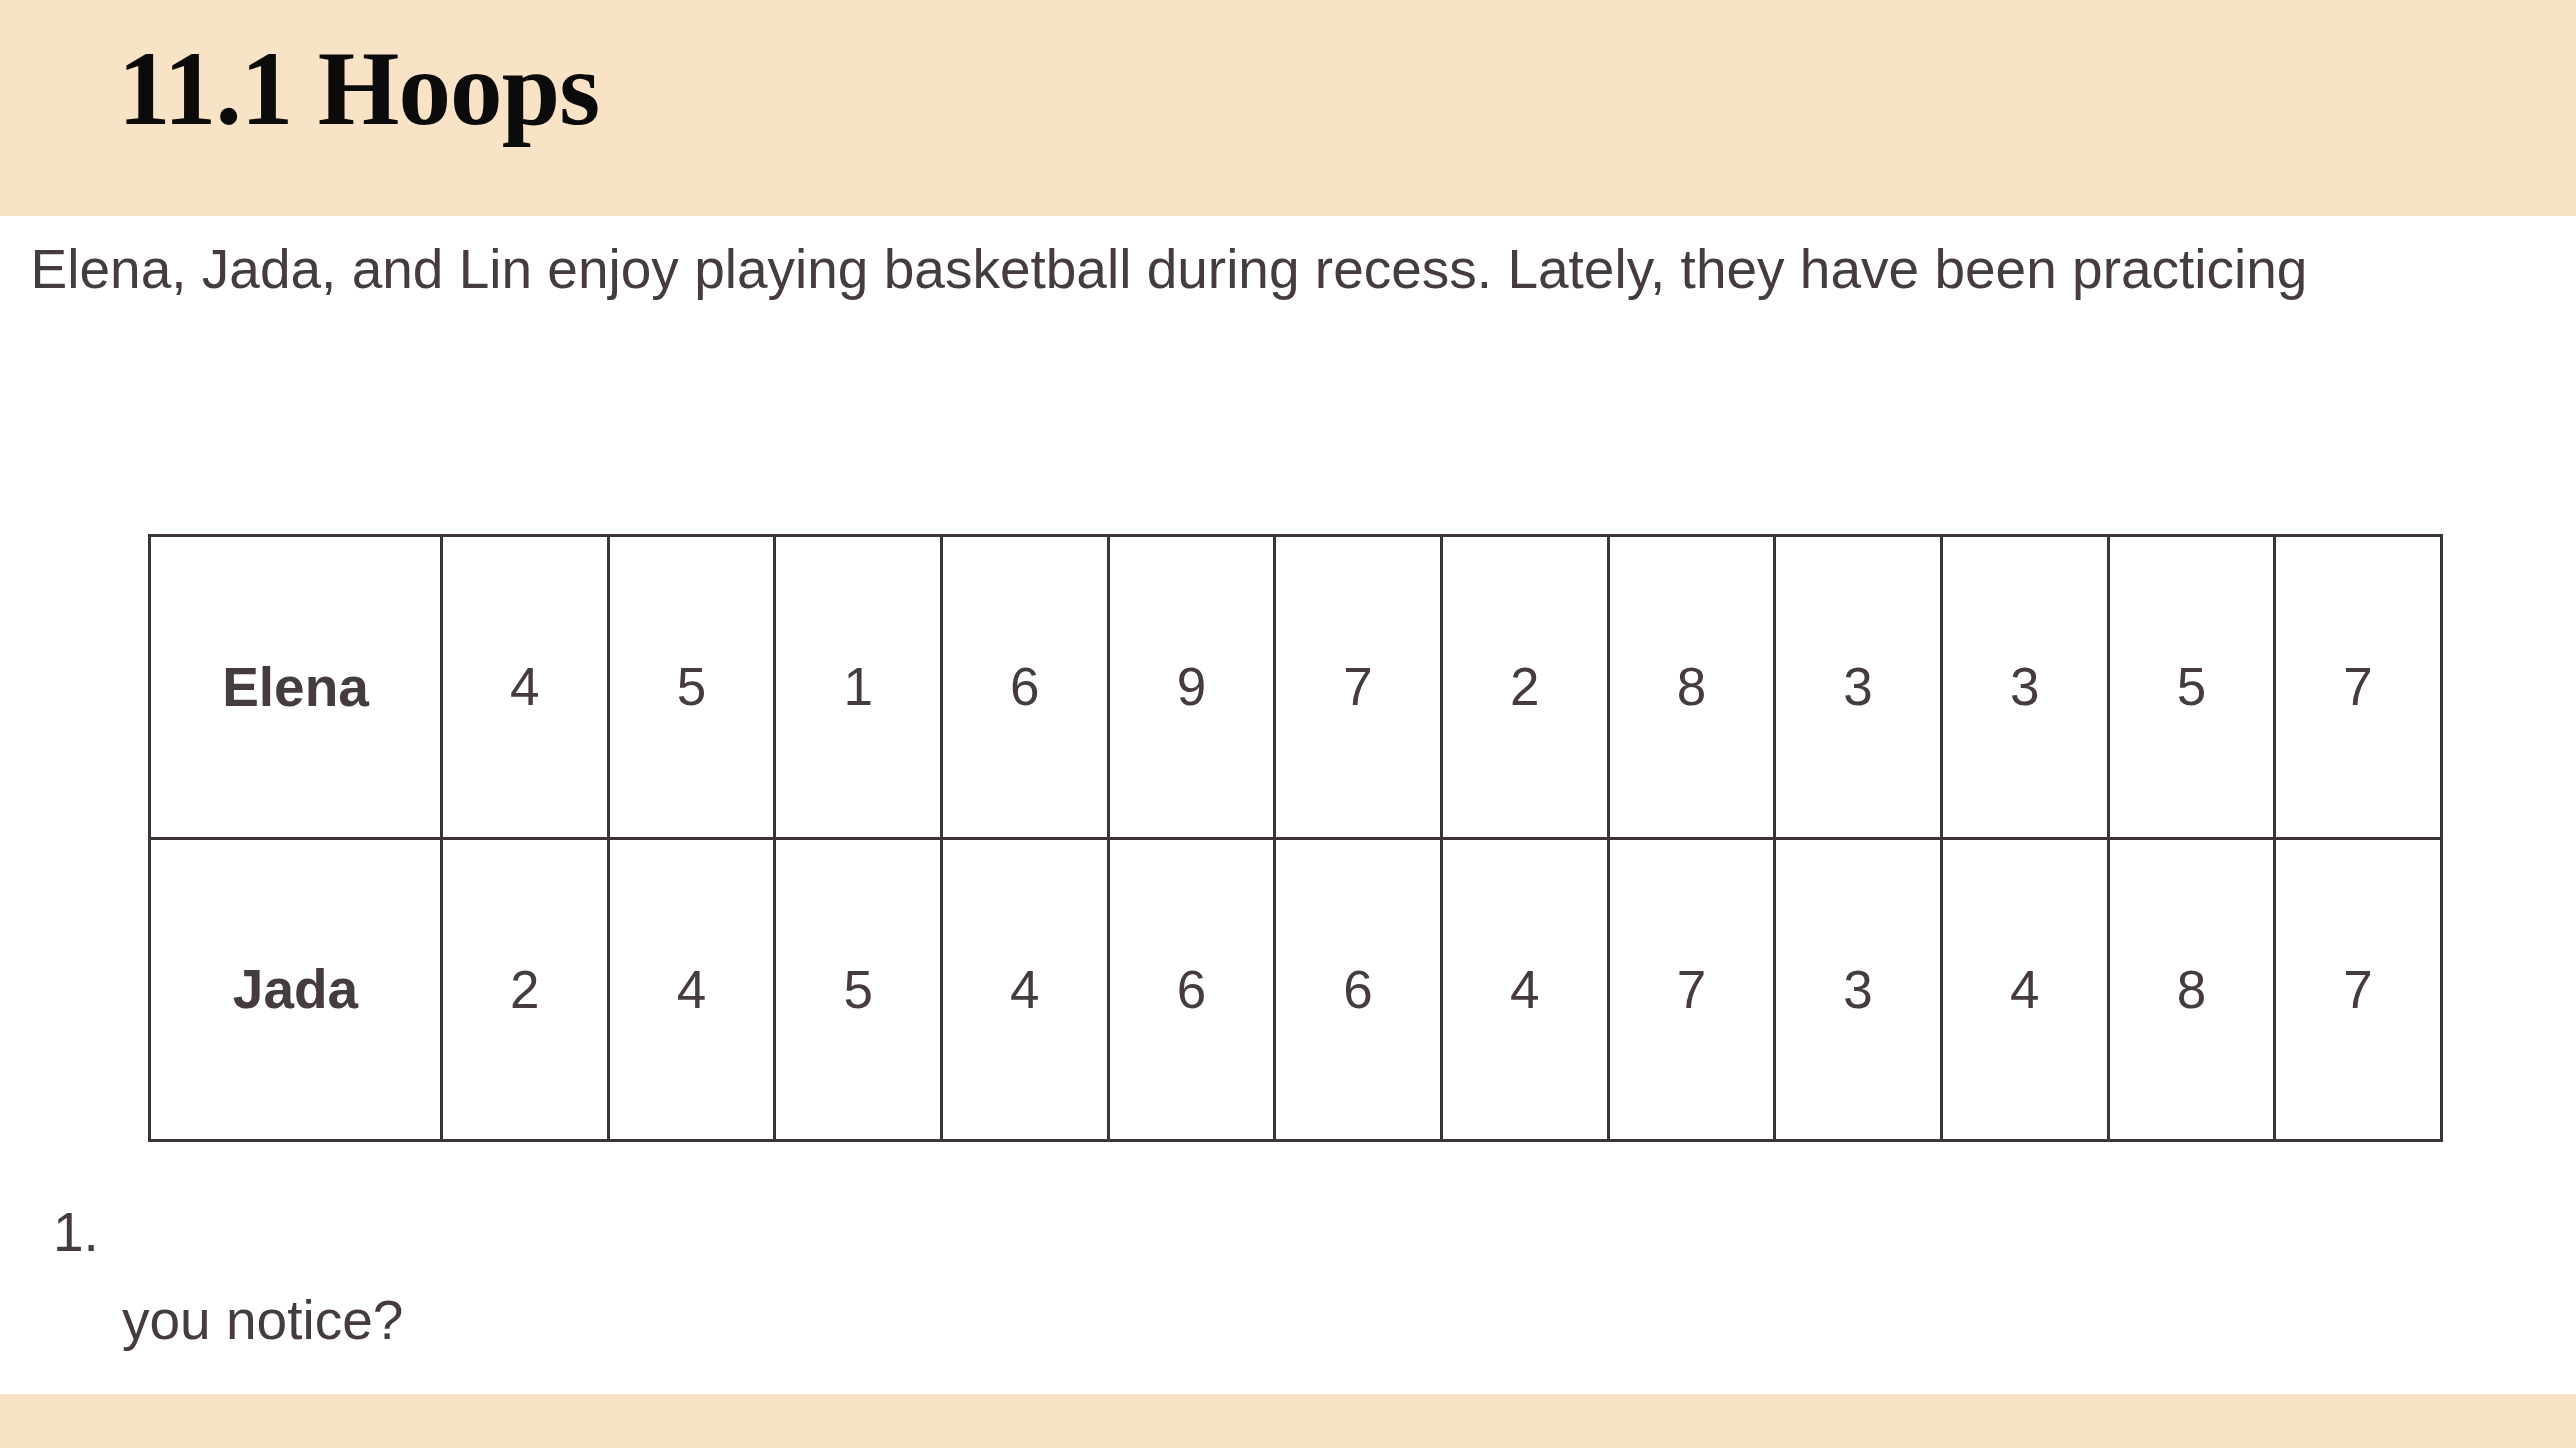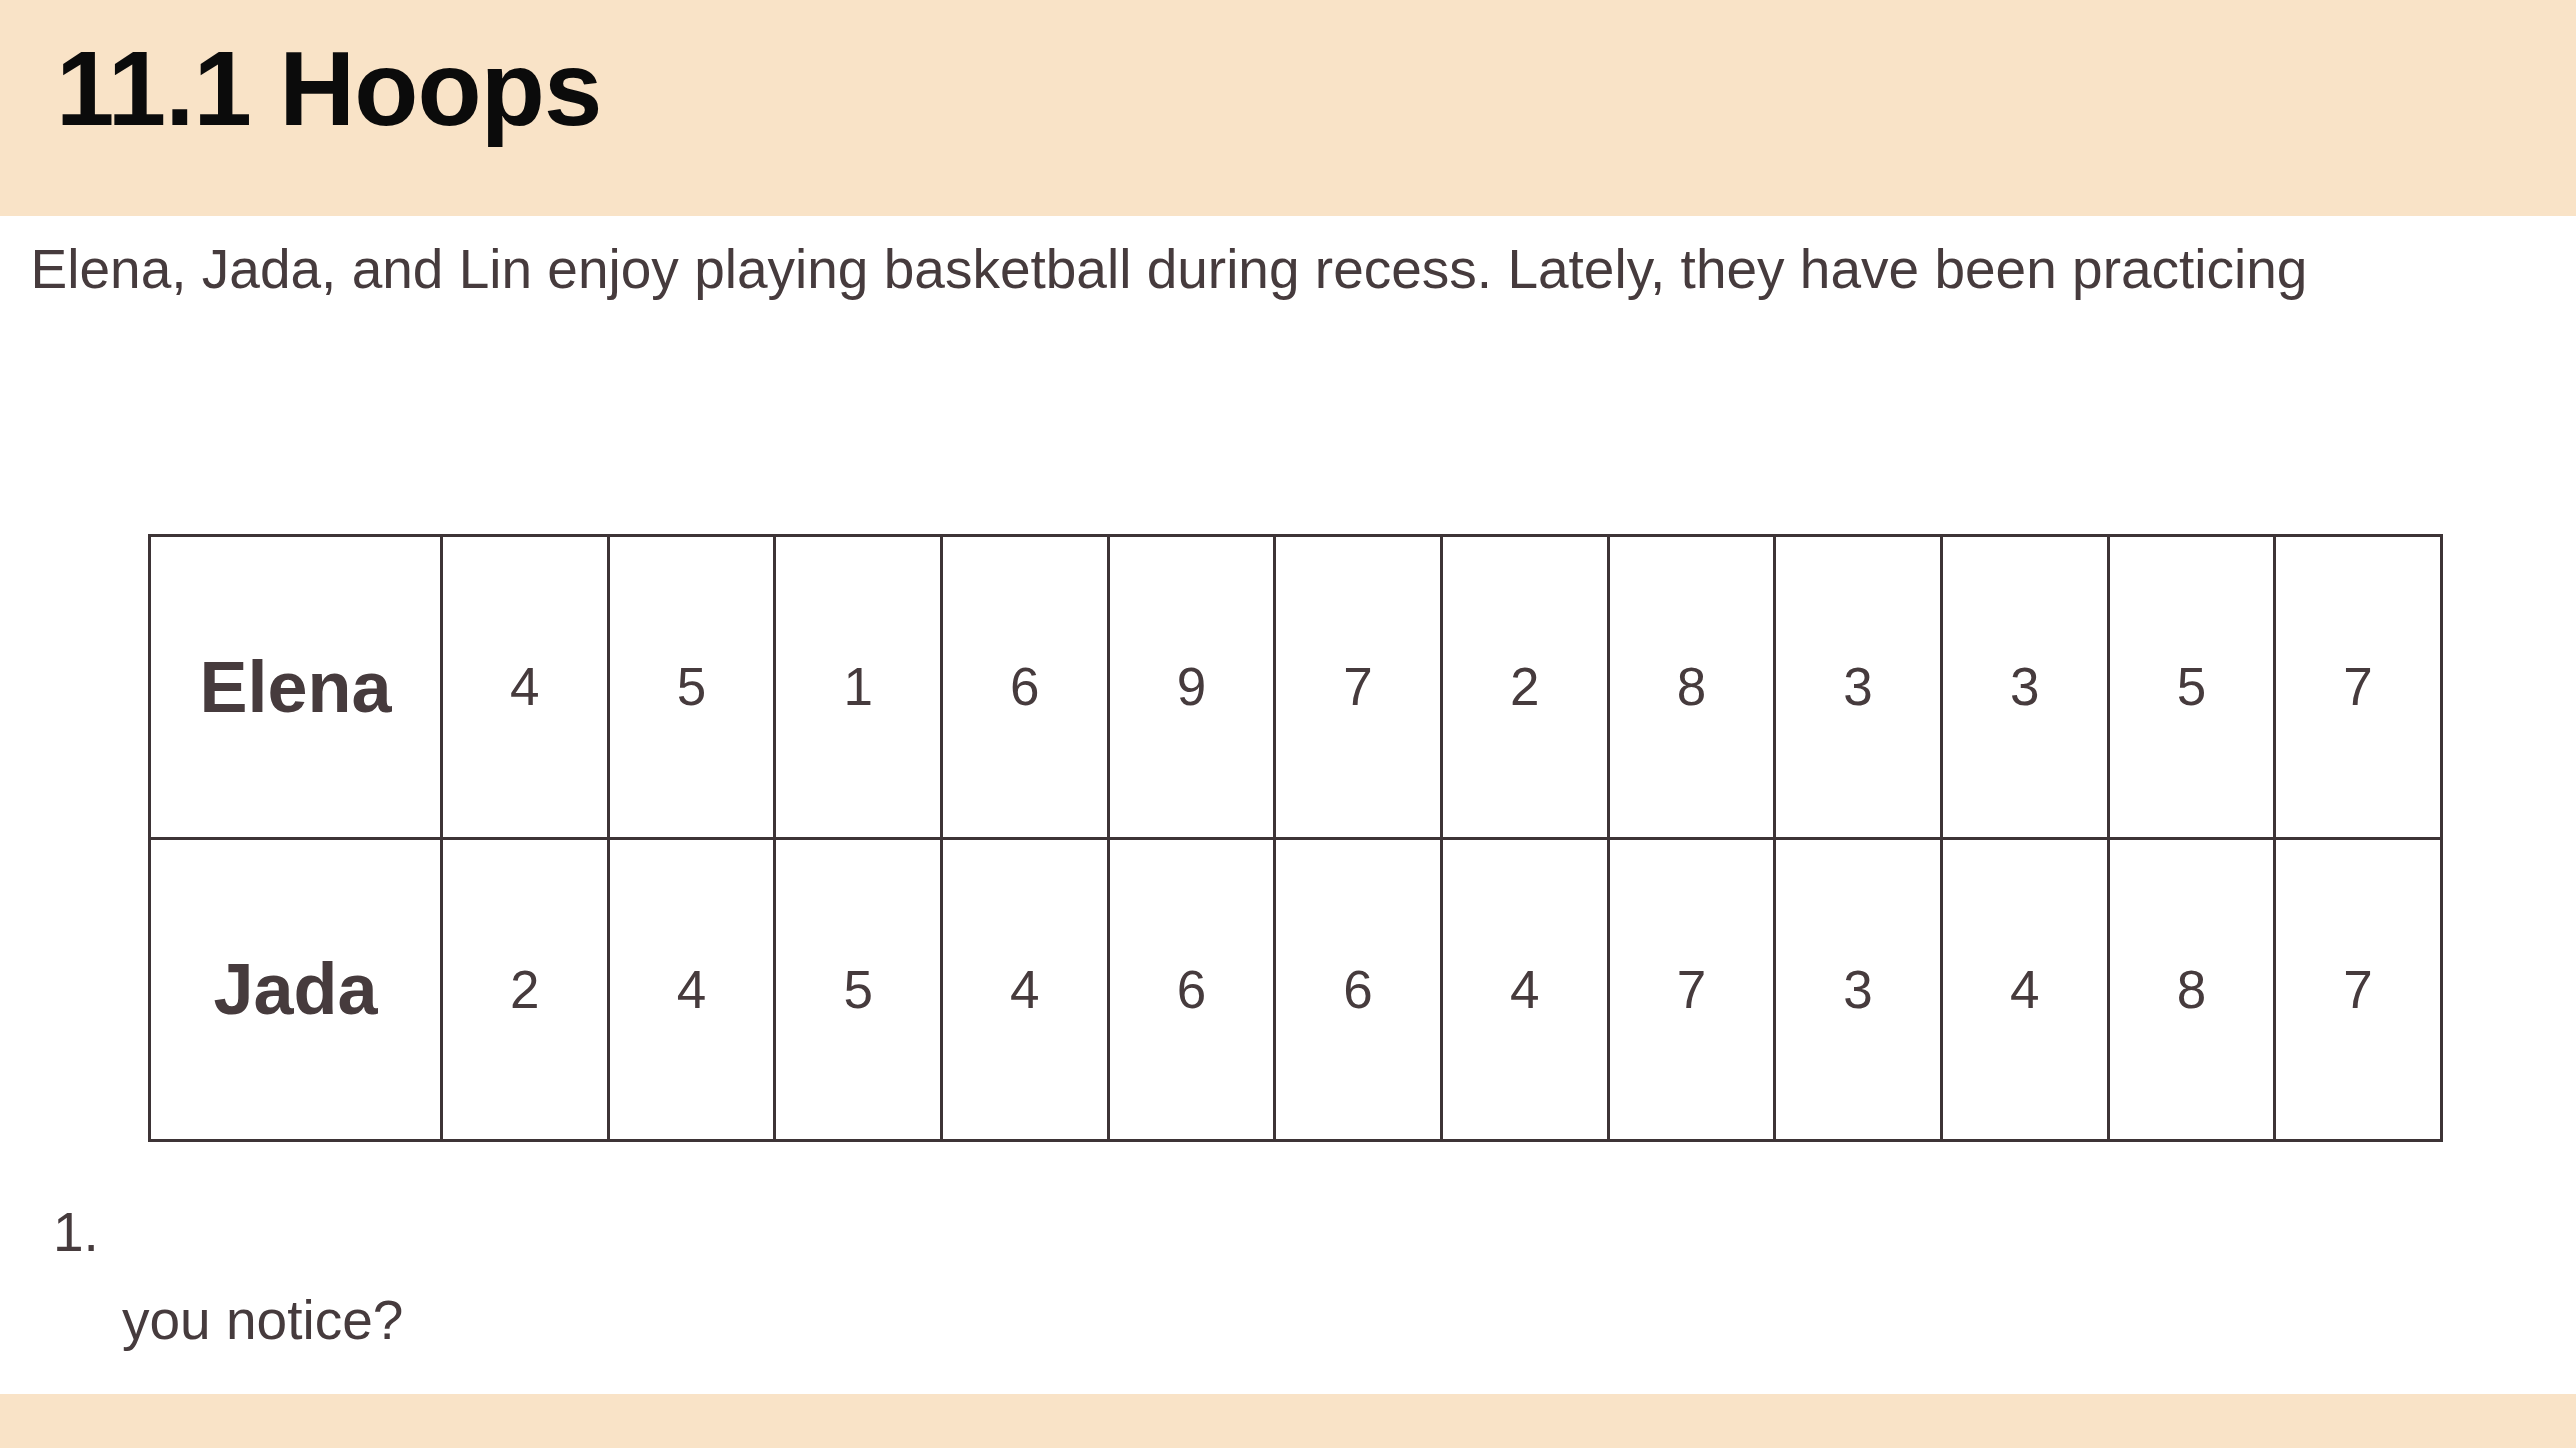--- a/index.html
+++ b/index.html
@@ -15,26 +15,27 @@
   .band {
     position: absolute;
     left: 0;
     width: 2576px;
     background: var(--band, #f9e3c7);
   }
   .band-top { top: 0; height: 216px; }
   .band-bottom { top: 1394px; height: 55px; }
   .title {
     margin: 0;
-    padding: 36px 0 0 56px;
+    padding: 36px 0 0 118px;
     font-size: 105px;
     line-height: 1;
     font-weight: 800;
     letter-spacing: -0.9px;
     color: var(--title, #0b0b0b);
+    font-family: Liberation Serif, serif;
   }
   .intro {
     position: absolute;
     left: 20.6px;
     top: 215px;
     font-size: 55px;
     line-height: 88px;
     white-space: nowrap;
   }
   .intro-line { margin: 10px; }
@@ -49,21 +50,21 @@
     background: #ffffff;
   }
   .data-table th, .data-table td {
     border: 3.4px solid var(--border, #3d3436);
     text-align: center;
     vertical-align: middle;
     padding: 0;
   }
   .data-table th {
     width: 289px;
-    font-size: 72px;
+    font-size: 55px;
     font-weight: 700;
     color: var(--text, #463b3d);
   }
   .data-table td {
     font-size: 53px;
     font-weight: 400;
     color: var(--text, #463b3d);
   }
   .question {
     position: absolute;

